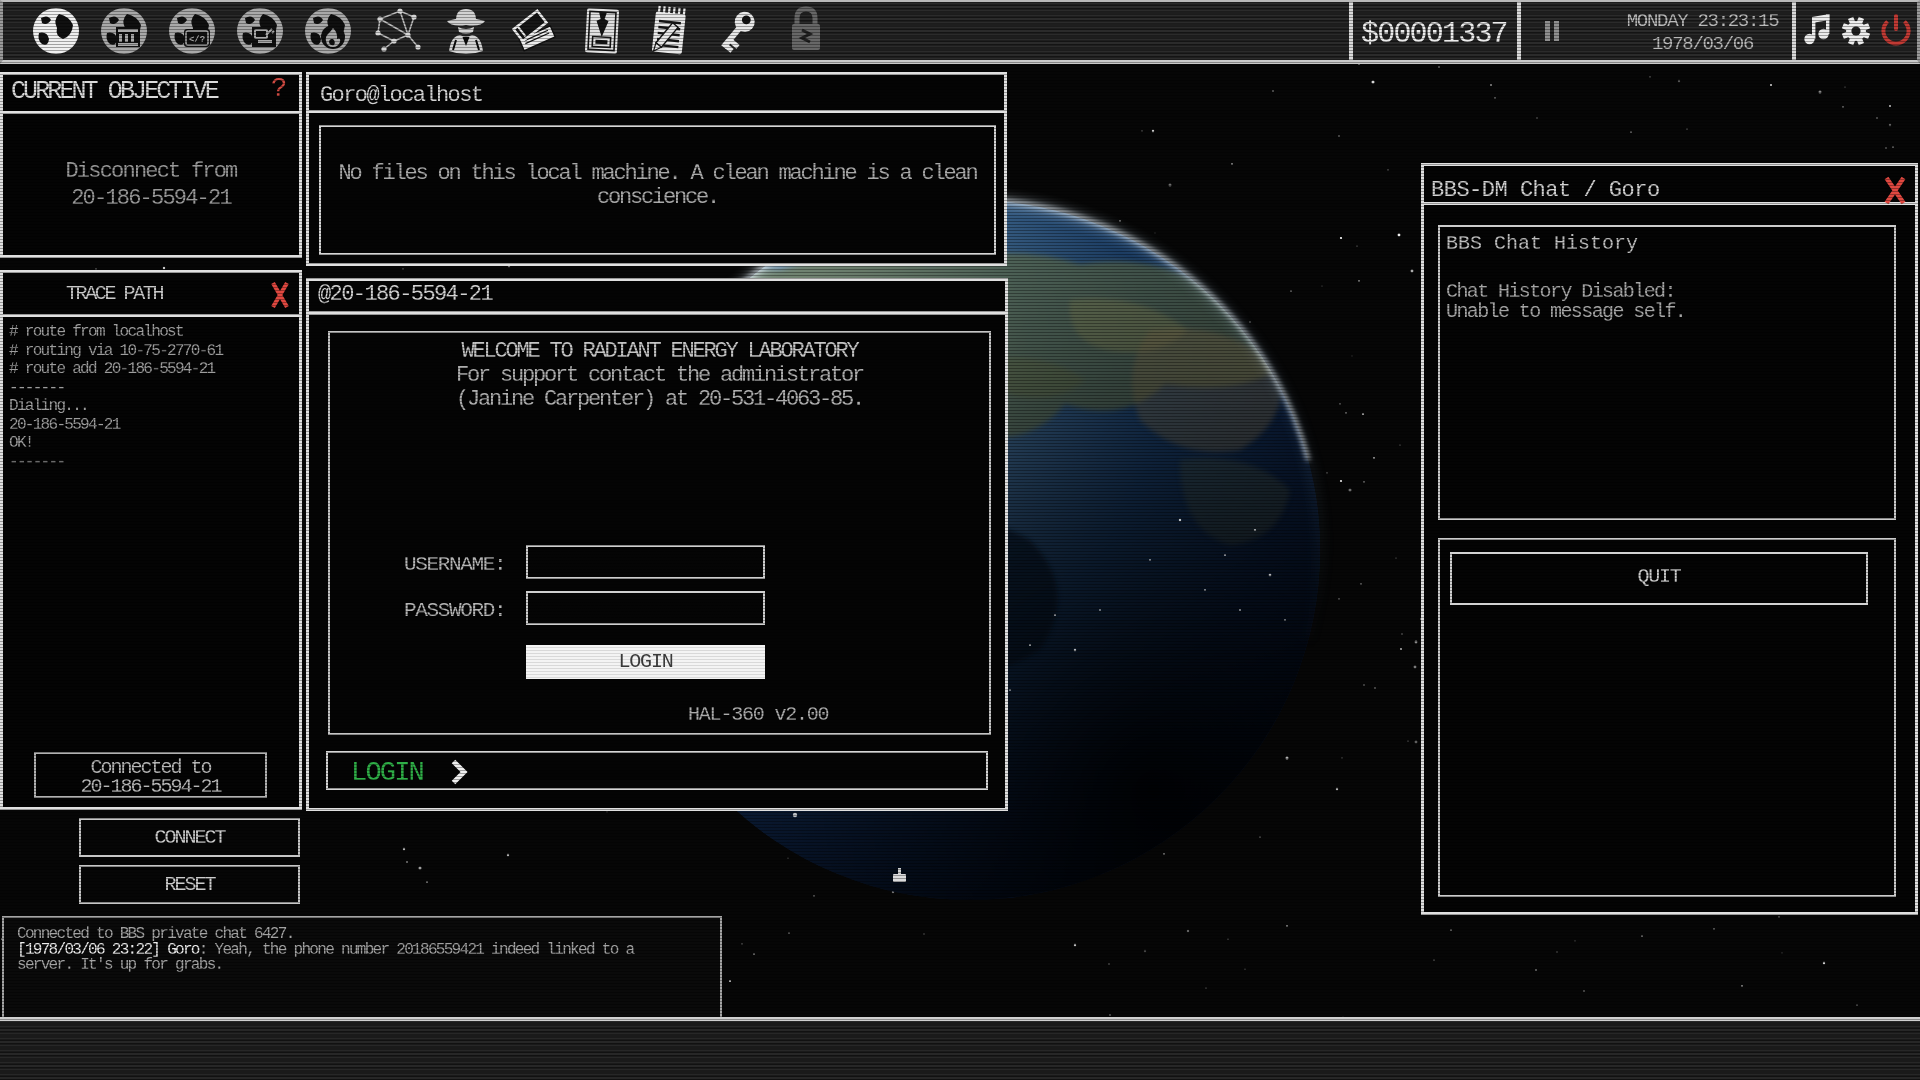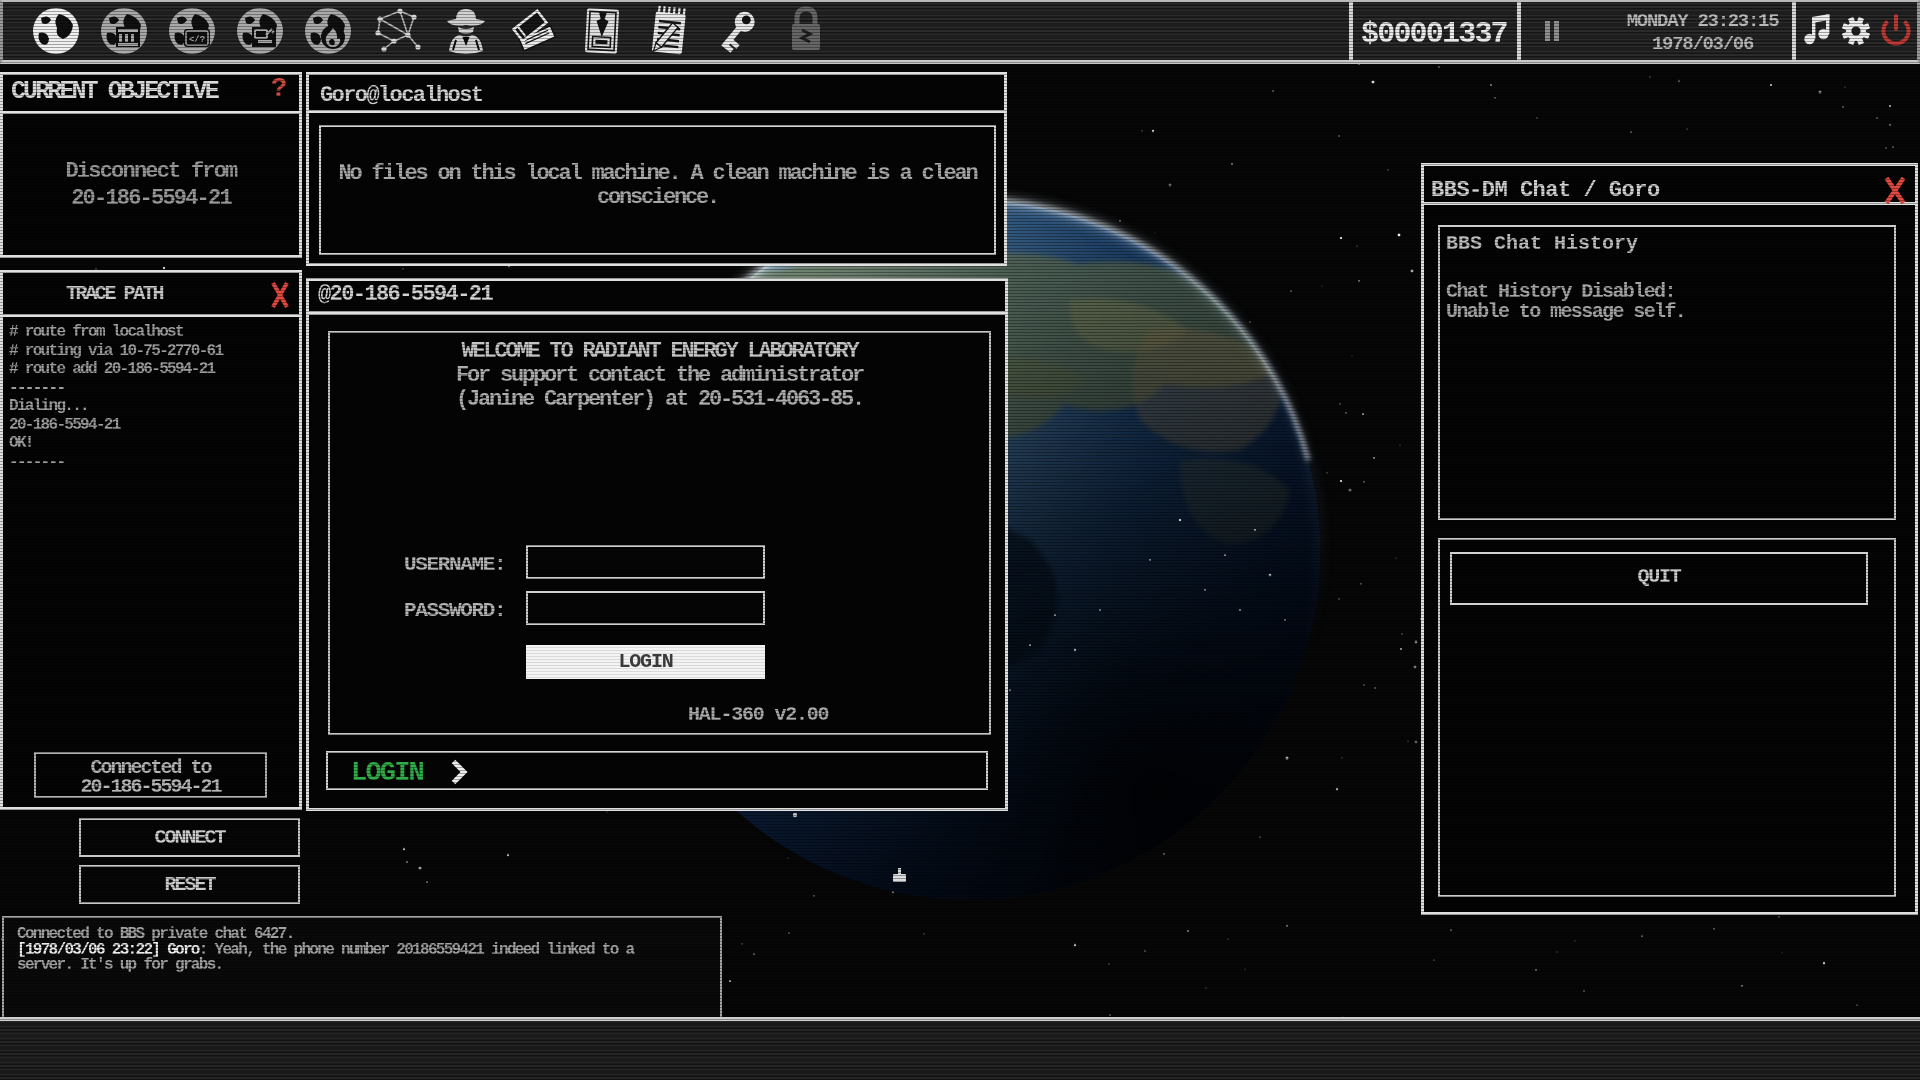--- a/index.html
+++ b/index.html
@@ -1,19 +1,19 @@
 <!DOCTYPE html>
 <html><head><meta charset="utf-8"><style>
 * { margin:0; padding:0; box-sizing:border-box; }
 html,body { width:1920px; height:1080px; background:#060606; overflow:hidden; }
 body { font-family:"Liberation Mono", monospace; position:relative; }
 .abs { position:absolute; }
 .panel { position:absolute; border:3px solid #e0e0e0; background:#040404; }
 .box2 { position:absolute; border:2px solid #c9c9c9; background:rgba(2,2,2,0.25); }
-.txt { position:absolute; white-space:pre; font-weight:bold;border-radius:8px; }
+.txt { position:absolute; white-space:pre; font-weight:normal;border-radius:8px; }
 .ctr { text-align:center; }
 #scan { position:absolute; left:0; top:0; width:1920px; height:1080px; z-index:50; pointer-events:none;
   background:repeating-linear-gradient(to bottom, rgba(0,0,0,0) 0px, rgba(0,0,0,0) 2px, rgba(0,0,0,0.33) 2px, rgba(0,0,0,0.33) 3px);
 }
 #vig { position:absolute; left:0; top:0; width:1920px; height:1080px; z-index:51; pointer-events:none;
   background:radial-gradient(ellipse 135% 120% at 50% 45%, rgba(0,0,0,0) 70%, rgba(0,0,0,0.28) 100%);
 }
 </style></head><body>
 <svg class="abs" style="left:0;top:0;z-index:0" width="1920" height="1080" viewBox="0 0 1920 1080">
     <circle cx="1228" cy="27" r="1.0" fill="#fff" opacity="0.42"></circle>

